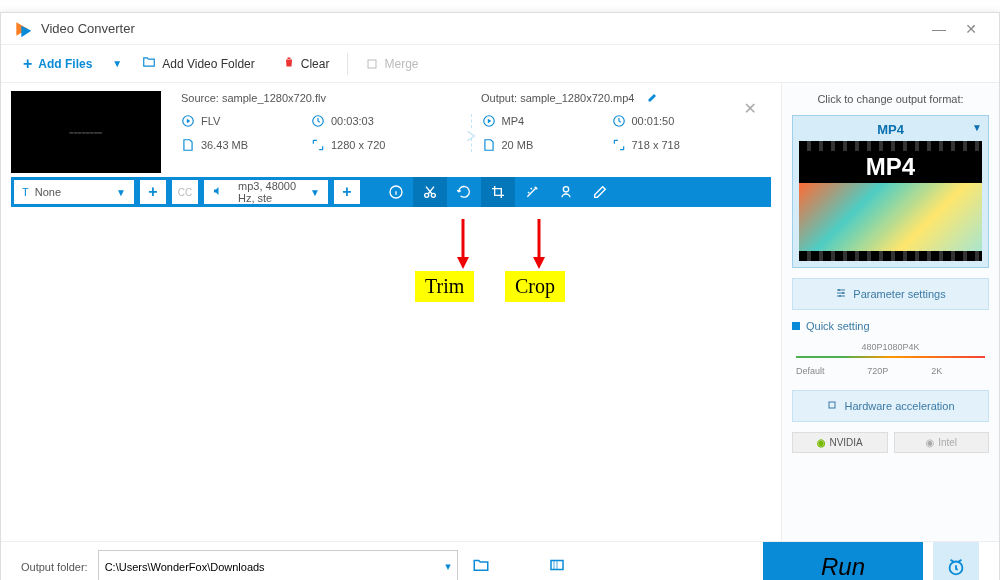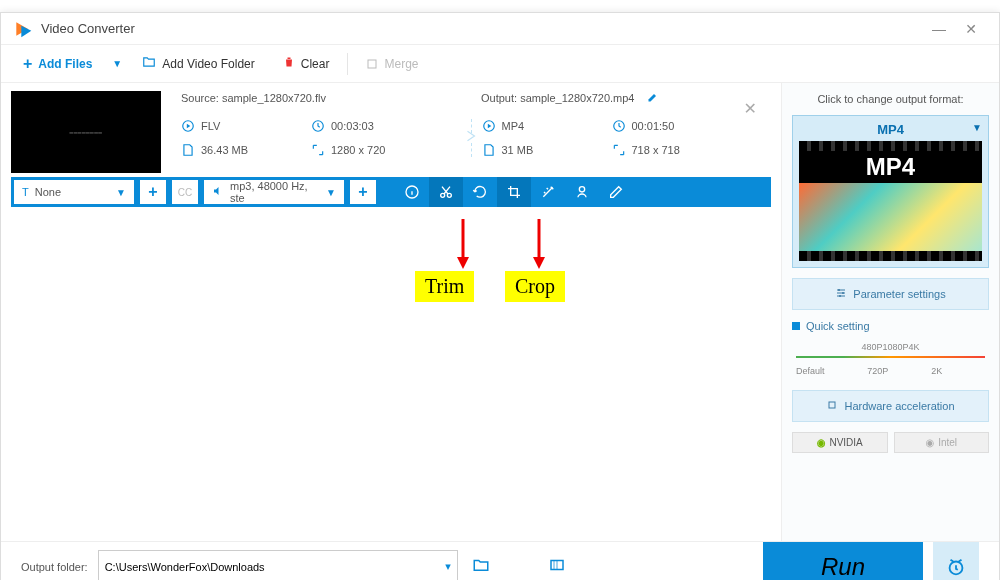--- a/index.html
+++ b/index.html
@@ -27,38 +27,38 @@
 
   
   .main { flex: 1; display: flex; min-height: 0; }
   .content { width: 780px; display: flex; flex-direction: column; position: relative; }
   .sidebar { width: 218px; background: #fafcfd; border-left: 1px solid #eee; padding: 10px; display: flex; flex-direction: column; gap: 10px; font-size: 11px; color: #555; }
 
   
   .file-card { display: flex; padding: 8px 10px 0 10px; position: relative; }
   .thumb { width: 150px; height: 82px; background: #000; margin-right: 10px; flex-shrink: 0; display:flex; align-items:center; justify-content:center; color:#666; font-size:6px; letter-spacing:0.5px;}
   .info-block { flex: 1; position: relative; }
-  .info-row { display: flex; height: 24px; align-items: flex-end; font-size: 11px; color: #555; }
+  .info-row { display: flex; height: 24px; align-items: center; font-size: 11px; color: #555; }
   .info-half { flex: 1; display: flex; gap: 30px; padding-left: 10px; }
   .info-half.src { border-right: 1px dashed #bfe2f5; }
   .arrow-divider { position: absolute; left: 50%; top: 38px; transform: translateX(-50%); width: 14px; height: 14px;}
   .src-lbl, .out-lbl { font-size: 11px; color: #555; padding-left: 10px; margin-bottom: 4px; display:flex; align-items:center; gap:6px;}
   .out-lbl .edit-ic { color:#0a8bd8; cursor:pointer; margin-left:6px;}
   .info-header { display:flex; }
   .info-header > div { flex:1; }
   .cell { display: flex; align-items: center; gap: 6px; width: 100px; }
   .cell .ic { width: 14px; height: 14px; display:inline-flex; align-items:center; justify-content:center; color:#0a8bd8; }
   .close-card { position: absolute; right: 14px; top: 8px; color: #aaa; cursor: pointer; }
 
   
   .action-bar { height: 30px; background: #0a8bd8; display: flex; align-items: center; margin: 4px 10px 0 10px; }
   .sub-select { background: #fff; height: 24px; display: flex; align-items: center; padding: 0 8px; font-size: 11px; color: #555; margin: 0 3px; position: relative; }
   .sub-select .car { color: #0a8bd8; font-size: 10px; margin-left: auto; padding-left:6px;}
   .sub-select.text-sel { width: 120px; }
-  .sub-select.audio-sel { width: 140px; }
+  .sub-select.audio-sel { width: 124px; gap: 8px; }
   .sq-btn { width: 26px; height: 24px; background: #fff; margin: 0 3px; display: flex; align-items: center; justify-content: center; color: #0a8bd8; font-size: 16px; font-weight: bold; cursor: pointer; }
   .sq-btn.cc { font-size: 10px; color: #bbb; font-weight: normal; }
   .ic-btn { width: 34px; height: 30px; display: flex; align-items: center; justify-content: center; color: #fff; cursor: pointer; }
   .ic-btn.active { background: #0477bb; }
 
   
   .anno { position: absolute; }
   .arrow-red { width: 24px; height: 54px; }
   .arrow-red svg { width:100%; height:100%; }
   .anno-label { background: #ffff00; padding: 4px 10px; font-size: 20px; font-family: Georgia, serif; }
@@ -222,21 +222,21 @@
                   <span>1280 x 720</span>
                 </div>
             </div>
             <div class="info-half">
               <div class="cell">
                   <span class="ic">
                     <svg width="14" height="14" viewBox="0 0 24 24">
                       <path d="M5 3h10l4 4v14H5z" fill="none" stroke="#0a8bd8" stroke-width="2"></path>
                     </svg>
                   </span>
-                  <span>31 MB</span>
+                  <span>20 MB</span>
                 </div>
               <div class="cell">
                   <span class="ic">
                     <svg width="14" height="14" viewBox="0 0 24 24">
                       <path d="M4 4h6M4 4v6M20 20h-6M20 20v-6" fill="none" stroke="#0a8bd8" stroke-width="2"></path>
                     </svg>
                   </span>
                   <span>718 x 718</span>
                 </div>
             </div>

